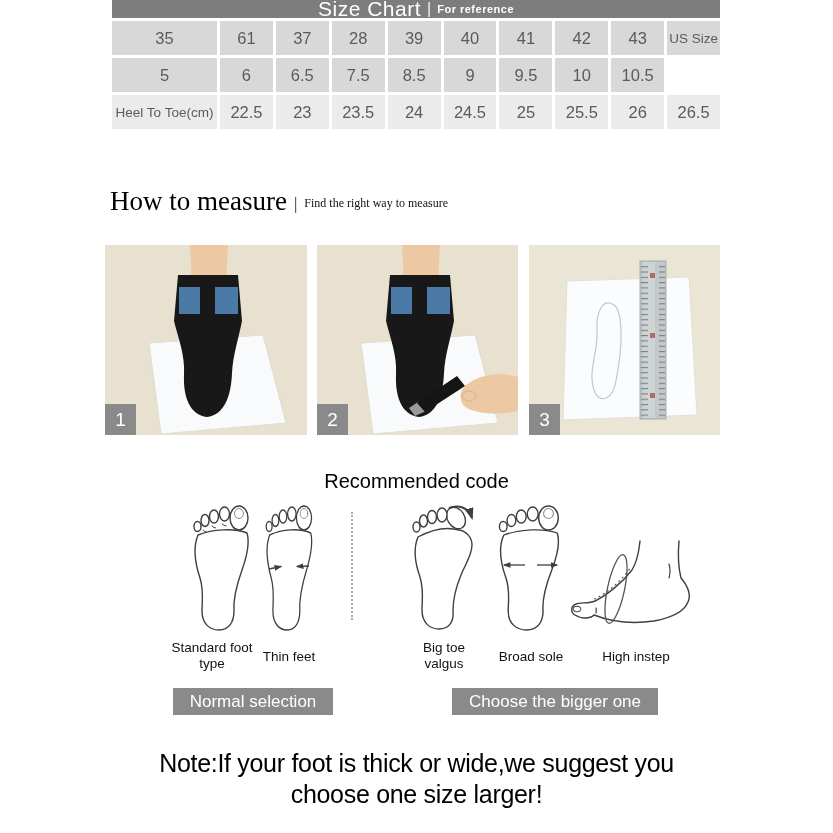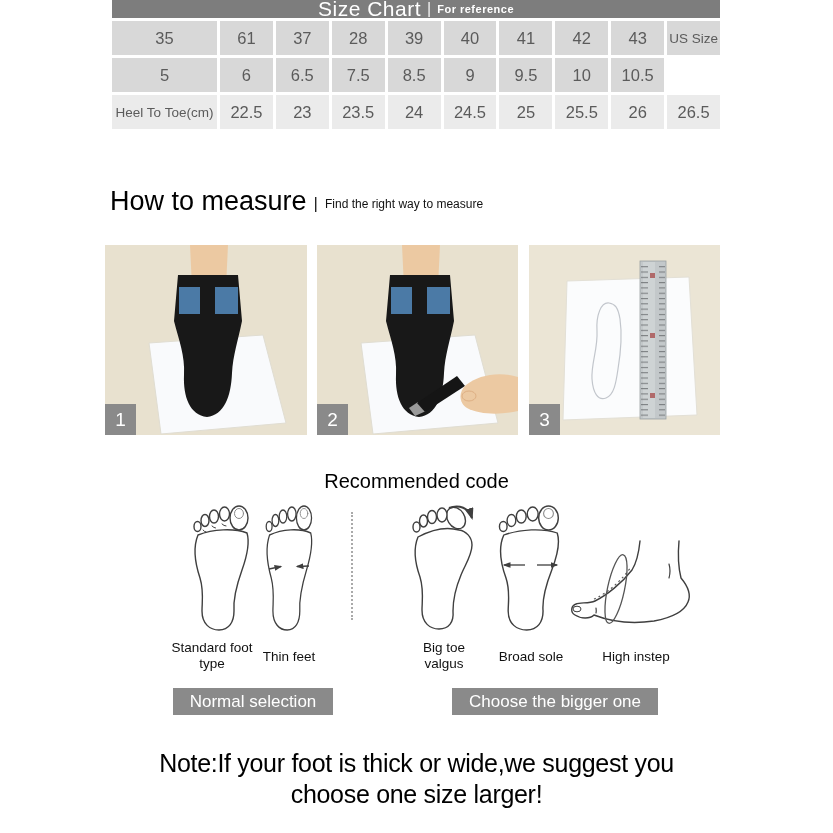--- a/index.html
+++ b/index.html
@@ -13,21 +13,21 @@
   .table-header .t-title { font-size:21px; letter-spacing:0.5px; }
   .table-header .t-sep { font-size:16px; opacity:.9; }
   .table-header .t-sub { font-size:11px; font-weight:bold; letter-spacing:0.5px; }
   .size-grid { margin-top:3px; display:grid; grid-template-columns:105px repeat(9,1fr); gap:3px; }
   .cell { height:34px; display:flex; align-items:center; justify-content:center; color:#5b5b5b; background:#d8d8d8; }
   .cell.label { font-size:13.5px; }
   .cell.value { font-size:16.5px; }
   .row3 .cell { background:#ebebeb; }
 
   
-  .htm-head { position:absolute; left:110px; top:186px; display:flex; align-items:flex-end; gap:7px; }
+  .htm-head { position:absolute; left:110px; top:186px; display:flex; align-items:flex-end; gap:7px;font-family:Liberation Serif, serif; }
   .htm-title { font-size:27px; color:#000; }
   .htm-sep { font-size:17px; color:#222; padding-bottom:3px; }
   .htm-sub { font-size:12px; color:#111; padding-bottom:6px; }
 
   .photo { position:absolute; top:245px; height:190px; }
   .photo svg { display:block; }
   .badge { position:absolute; left:0; bottom:0; width:31px; height:31px; background:#8a8a8a; color:#fff; font-size:19px; display:flex; align-items:center; justify-content:center; }
 
   
   .rec-title { position:absolute; top:470px; left:0; width:100%; text-align:center; font-size:20px; color:#000; }

